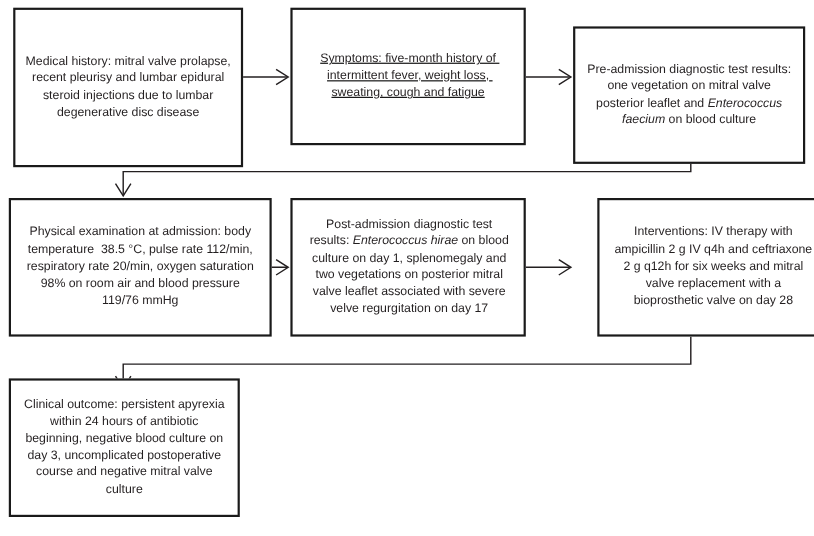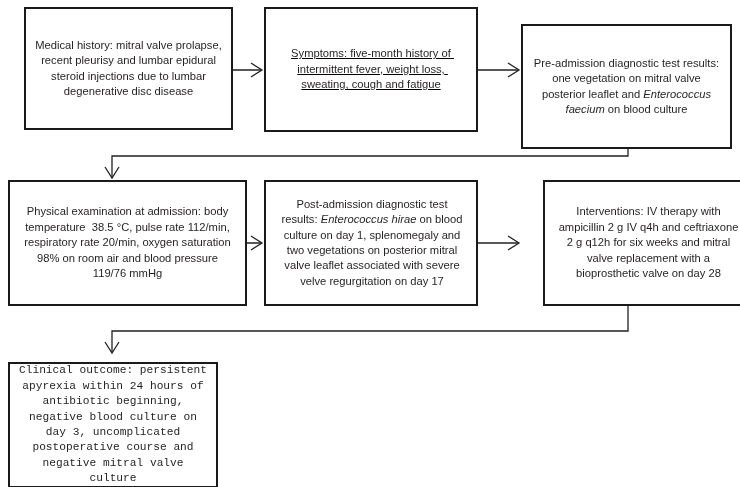--- a/index.html
+++ b/index.html
@@ -32,29 +32,29 @@
     line-height: 1.38;
     color: #231f20;
     text-align: center;
     width: 100%;
     white-space: pre-wrap;
   }
   .node-text i {
     font-style: italic;
   }
   
-  #node-1 { left: 24px;   top: 7px;   width: 209px; height: 123px; }
+  #node-1 { left: 12px;   top: 7px;   width: 209px; height: 145px; }
   #node-2 { left: 264px; top: 7px;   width: 214px; height: 125px; text-decoration: underline; }
   #node-3 { left: 521px; top: 24px;   width: 211px; height: 125px; }
   
   #node-4 { left: 8px;   top: 180px; width: 239px; height: 126px; }
   #node-5 { left: 264px; top: 180px; width: 214px; height: 126px; padding-left: 11px; }
   #node-6 { left: 521px; top: 180px; width: 211px; height: 126px; margin-left: 22px; }
   
-  #node-7 { left: 8px;   top: 362px; width: 210px; height: 126px; font-family: Liberation Mono, monospace; }
+  #node-7 { left: 8px;   top: 344px; width: 210px; height: 126px; }
 
   .edge-layer {
     position: absolute;
     left: 0;
     top: 0;
     width: 740px;
     height: 487px;
     pointer-events: none;
   }
   .edge-line {

